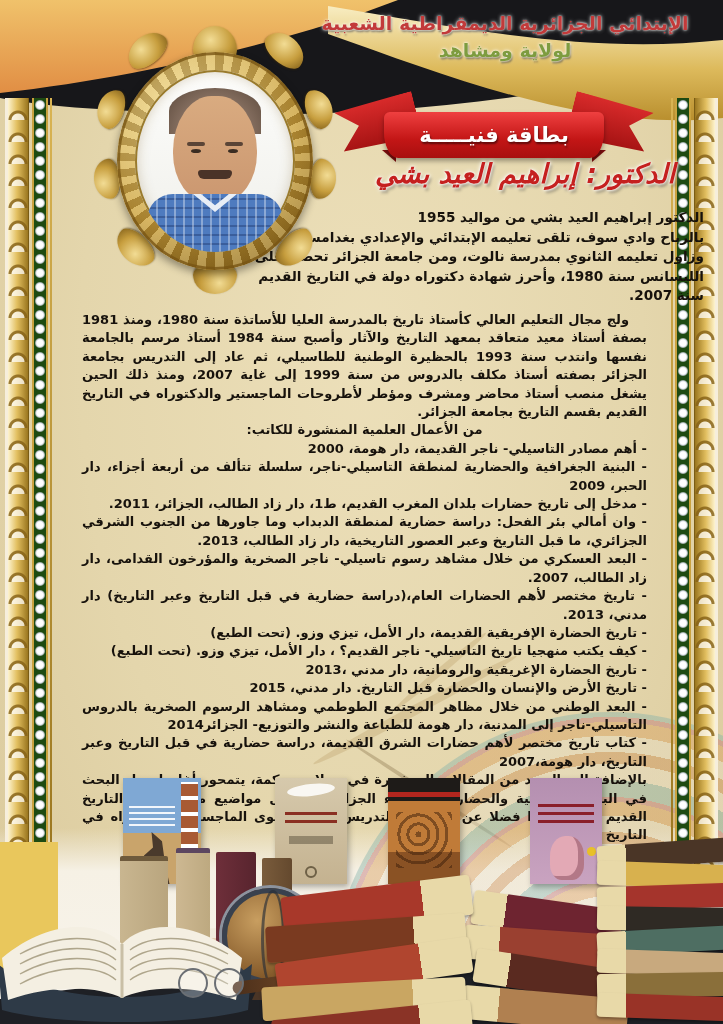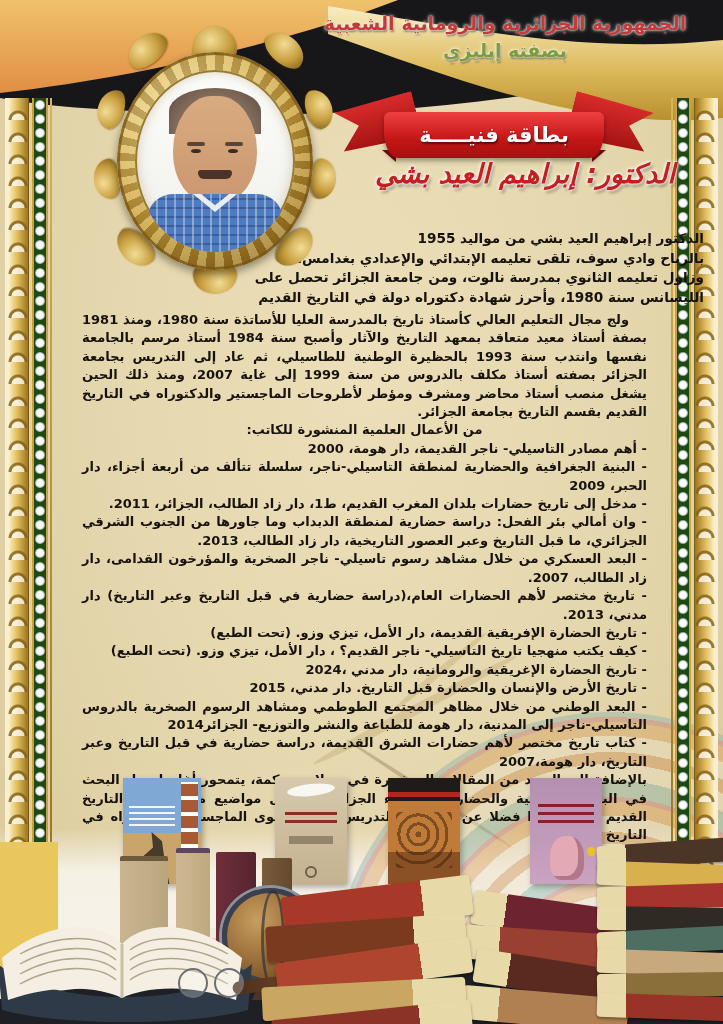--- a/index.html
+++ b/index.html
@@ -75,21 +75,21 @@
   .stache{position:absolute;left:63px;top:100px;width:34px;height:9px;background:#4A3328;border-radius:3px 3px 6px 6px;}
   .shirt{position:absolute;left:12px;top:124px;width:136px;height:60px;border-radius:26px 26px 0 0;
     background:
       repeating-linear-gradient(90deg, rgba(255,255,255,.35) 0 2px, rgba(0,0,0,0) 2px 9px),
       repeating-linear-gradient(0deg, rgba(20,40,90,.35) 0 2px, rgba(0,0,0,0) 2px 9px),
       #4E7BBF;}
   .collar{position:absolute;left:58px;top:124px;width:44px;height:18px;background:#E8EEF6;
     clip-path:polygon(0 0,50% 100%,100% 0,82% 0,50% 62%,18% 0);}
   
   .rtl{direction:rtl;}
-  .intro{position:absolute;left:318px;top:229px;width:386px;z-index:5;text-align:right;
+  .intro{position:absolute;left:318px;top:208px;width:386px;z-index:5;text-align:right;
     color:#17120C;font-weight:bold;font-size:13.6px;line-height:19.5px;}
   .intro div{white-space:nowrap;}
   .body-text{position:absolute;left:82px;top:311px;width:565px;z-index:5;color:#17120C;
     font-weight:bold;font-size:13px;line-height:18.4px;text-align:justify;}
   .body-text p{margin:0;}
   .body-text .career{text-indent:18px;}
   .works-heading{margin:0;text-align:center;}
   ul.works{list-style:none;margin:0;padding:0;}
   ul.works li{text-align:justify;}
   .closing{text-align:justify;}
@@ -202,22 +202,22 @@
     <div class="gem-strip"></div>
     <div class="inner-line"></div>
   </div>
   <div class="border-col right">
     <div class="scallop-bar"></div>
     <div class="gem-strip"></div>
     <div class="inner-line"></div>
   </div>
 
   <div class="header">
-    <div class="hdr-red">الجمهورية الجزائرية والرومانية الشعبية</div>
-    <div class="hdr-green">بصفته إيليزي</div>
+    <div class="hdr-red">الإبتدائي الجزائرية الديمقراطية الشعبية</div>
+    <div class="hdr-green">لولاية ومشاهد</div>
   </div>
 
   <div class="ribbon">
     <div class="tail l"></div>
     <div class="tail r"></div>
     <div class="fold l"></div>
     <div class="fold r"></div>
     <div class="band">
       <span class="label">بطاقة فنيـــــة</span>
     </div>
@@ -248,35 +248,36 @@
       <div class="shirt"></div>
       <div class="collar"></div>
     </div>
   </div>
 
   <div class="intro rtl">
     <div>الدكتور إبراهيم العيد بشي من مواليد 1955</div>
     <div>بالرباح وادي سوف، تلقى تعليمه الإبتدائي والإعدادي بغدامس،</div>
     <div>وزاول تعليمه الثانوي بمدرسة نالوت، ومن جامعة الجزائر تحصل على</div>
     <div>الليسانس سنة 1980، وأحرز شهادة دكتوراه دولة في التاريخ القديم</div>
+    <div>سنة 2007.</div>
   </div>
 
   <div class="body-text rtl">
     <p class="career">ولج مجال التعليم العالي كأستاذ تاريخ بالمدرسة العليا للأساتذة سنة 1980، ومنذ 1981 بصفة أستاذ معيد متعاقد بمعهد التاريخ والآثار وأصبح سنة 1984 أستاذ مرسم بالجامعة نفسها وانتدب سنة 1993 بالحظيرة الوطنية للطاسيلي، ثم عاد إلى التدريس بجامعة الجزائر بصفته أستاذ مكلف بالدروس من سنة 1999 إلى غاية 2007، ومنذ ذلك الحين يشغل منصب أستاذ محاضر ومشرف ومؤطر لأطروحات الماجستير والدكتوراه في التاريخ القديم بقسم التاريخ بجامعة الجزائر.</p>
     <p class="works-heading">من الأعمال العلمية المنشورة للكاتب:</p>
     <ul class="works">
         <li>- أهم مصادر التاسيلي- ناجر القديمة، دار هومة، 2000</li>
         <li>- البنية الجغرافية والحضارية لمنطقة التاسيلي-ناجر، سلسلة تتألف من أربعة أجزاء، دار الحبر، 2009</li>
         <li>- مدخل إلى تاريخ حضارات بلدان المغرب القديم، ط1، دار زاد الطالب، الجزائر، 2011.</li>
         <li>- وان أمالي بئر الفحل: دراسة حضارية لمنطقة الدبداب وما جاورها من الجنوب الشرقي الجزائري، ما قبل التاريخ وعبر العصور التاريخية، دار زاد الطالب، 2013.</li>
         <li>- البعد العسكري من خلال مشاهد رسوم تاسيلي- ناجر الصخرية والمؤرخون القدامى، دار زاد الطالب، 2007.</li>
         <li>- تاريخ مختصر لأهم الحضارات العام،(دراسة حضارية في قبل التاريخ وعبر التاريخ) دار مدني، 2013.</li>
         <li>- تاريخ الحضارة الإفريقية القديمة، دار الأمل، تيزي وزو. (تحت الطبع)</li>
         <li>- كيف يكتب منهجيا تاريخ التاسيلي- ناجر القديم؟ ، دار الأمل، تيزي وزو. (تحت الطبع)</li>
-        <li>- تاريخ الحضارة الإغريقية والرومانية، دار مدني ،2024</li>
+        <li>- تاريخ الحضارة الإغريقية والرومانية، دار مدني ،2013</li>
         <li>- تاريخ الأرض والإنسان والحضارة قبل التاريخ. دار مدني، 2015</li>
         <li>- البعد الوطني من خلال مظاهر المجتمع الطوطمي ومشاهد الرسوم الصخرية بالدروس التاسيلي-ناجر إلى المدنية، دار هومة للطباعة والنشر والتوزيع- الجزائر2014</li>
         <li>- كتاب تاريخ مختصر لأهم حضارات الشرق القديمة، دراسة حضارية في قبل التاريخ وعبر التاريخ، دار هومة،2007</li>
       </ul>
     <p class="closing">بالإضافة إلى العديد من المقالات المنشورة في مجلات محكمة، يتمحور أغلبها حول البحث في البنية الجغرافية والحضارية للصحراء الجزائرية، وحول مواضيع مختلفة في التاريخ القديم عموما، هذا فضلا عن التأطير والتدريس على مستوى الماجستير والدكتوراه في التاريخ القديم.</p>
   </div>
 
   <div class="yellow-wall"></div>
 
   <div class="cover cover1">

